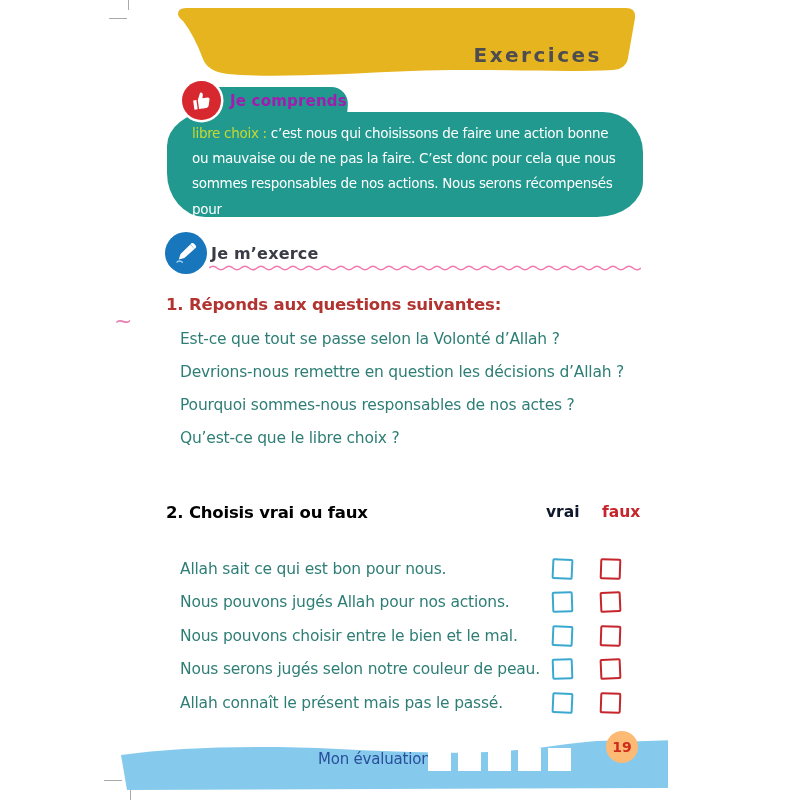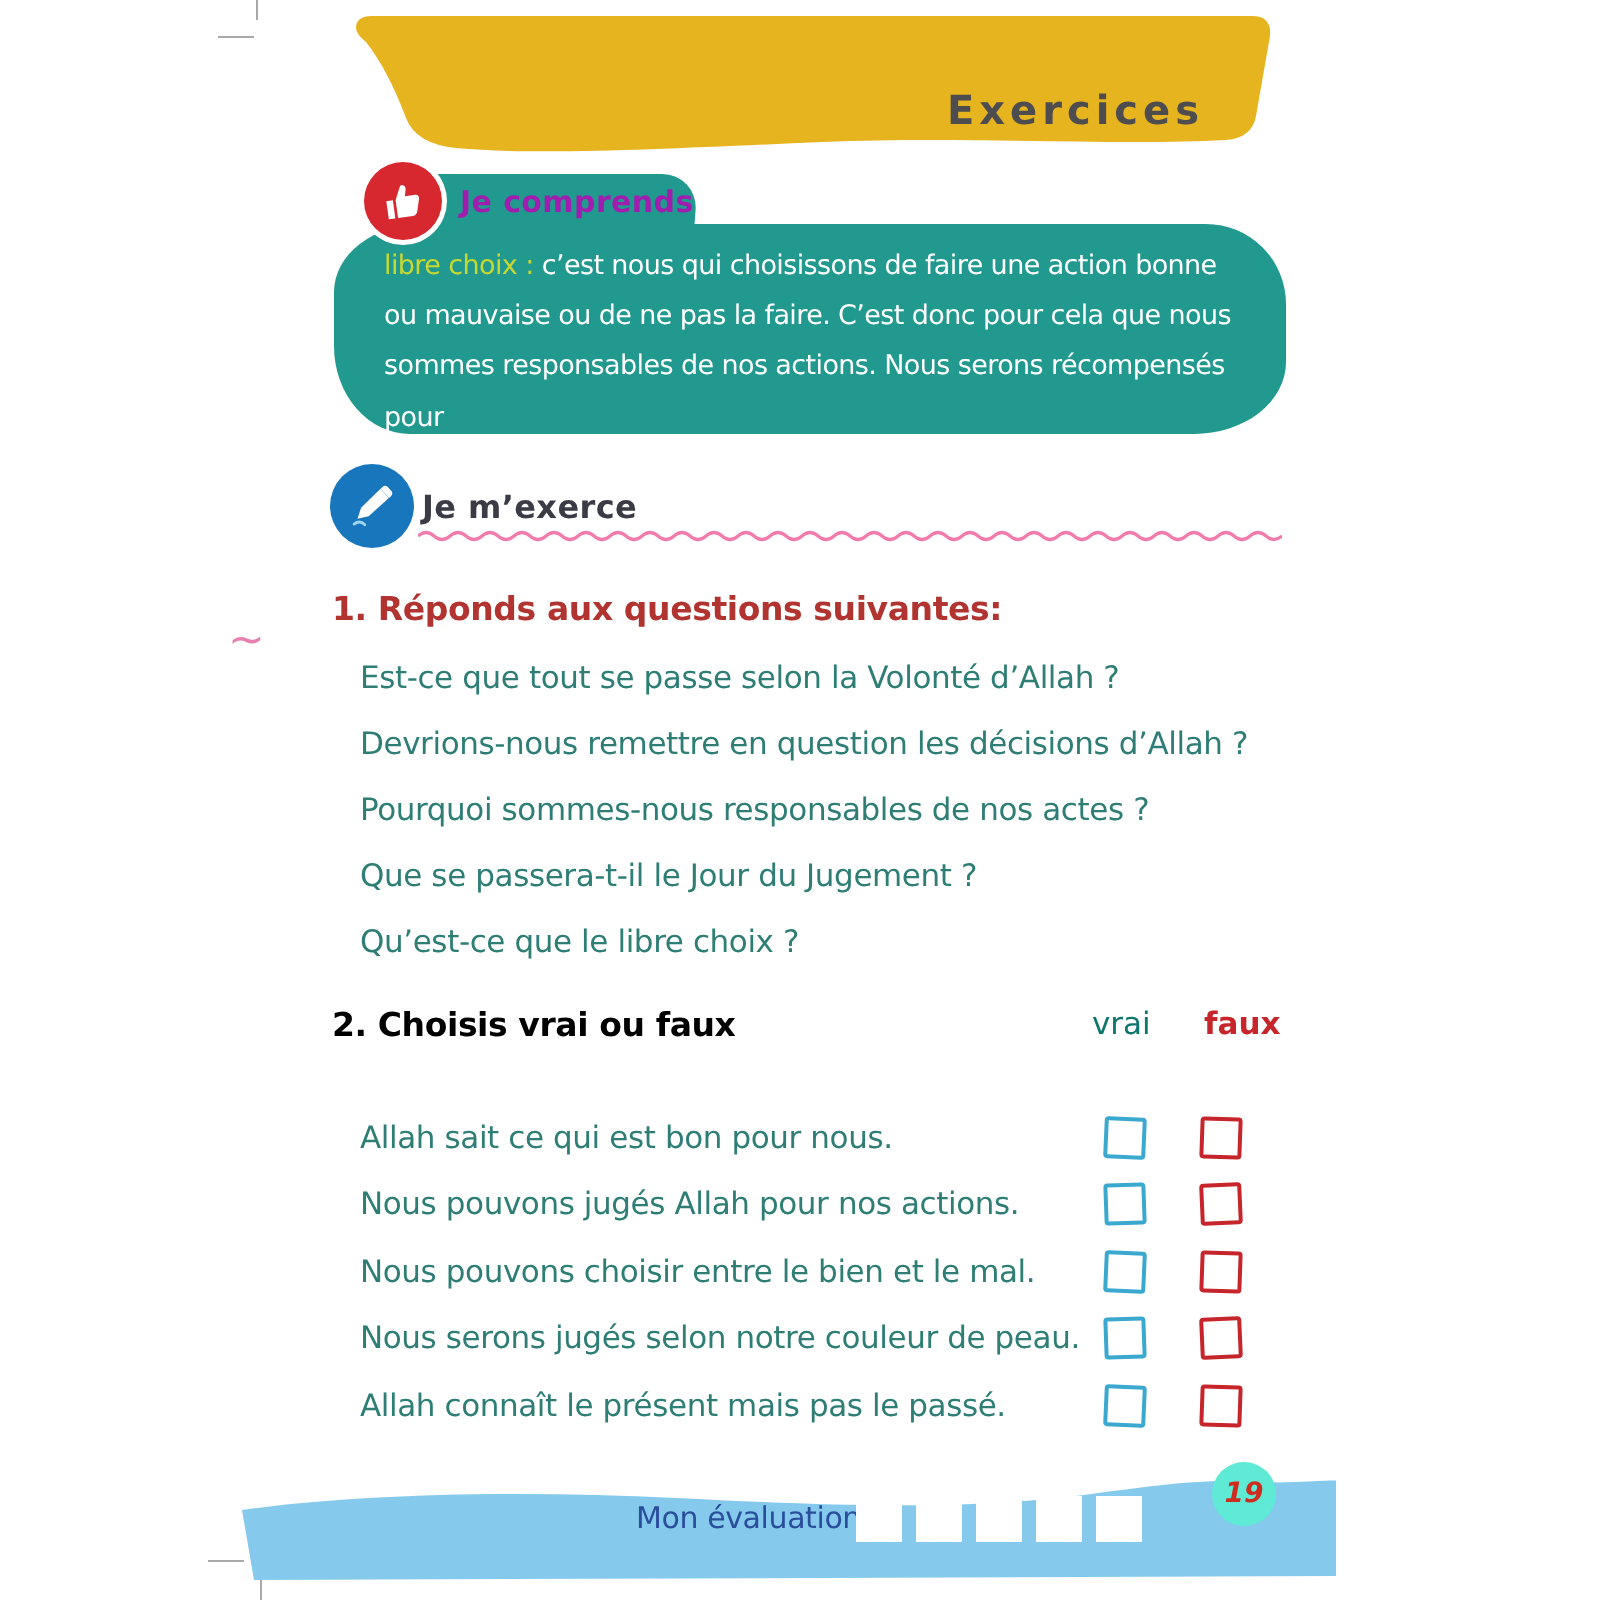--- a/index.html
+++ b/index.html
@@ -38,39 +38,39 @@
   
   .sec1-title{position:absolute;left:166px;top:295px;font-size:16.5px;font-weight:bold;
         color:#b23431;letter-spacing:-.2px;}
   .questions{position:absolute;left:180px;top:322px;width:470px;}
   .question{height:33px;display:flex;align-items:center;color:#2e7e76;font-size:15.5px;
         letter-spacing:-.2px;}
 
   
   .sec2-title{position:absolute;left:166px;top:503px;font-size:16.5px;font-weight:bold;
         color:#000000;letter-spacing:-.2px;}
-  .col-vrai{position:absolute;left:546px;top:503px;font-size:15.5px;font-weight:normal;color:#0f766e;}
+  .col-vrai{position:absolute;left:546px;top:503px;font-size:15.5px;font-weight:bold;color:#0f172a;}
   .col-faux{position:absolute;left:602px;top:503px;font-size:15.5px;font-weight:bold;color:#c5252b;}
   .statements{position:absolute;left:180px;top:552px;width:470px;text-align:right;}
   .srow{position:relative;height:33.5px;}
   .stext{position:absolute;left:0;top:50%;transform:translateY(-50%);color:#2e7e76;
         font-size:15.5px;letter-spacing:-.2px;white-space:nowrap;}
   .cbox{position:absolute;top:50%;width:17px;height:17px;background:#fff;border-radius:2px;}
   .cbox.vrai{left:372px;border:2.2px solid #3ba9cf;transform:translateY(-50%) rotate(-2deg);}
   .cbox.faux{left:420px;border:2.2px solid #c5252b;transform:translateY(-50%) rotate(2deg);}
   .srow:nth-child(odd) .cbox.vrai{transform:translateY(-50%) rotate(2.5deg);}
   .srow:nth-child(even) .cbox.faux{transform:translateY(-50%) rotate(-2.5deg);}
 
   
   .footer-wrap{position:absolute;left:118px;top:732px;width:562px;height:62px;}
   .footer-label{position:absolute;left:318px;top:750px;font-size:15px;color:#2a4e9b;
         letter-spacing:-.2px;text-align:right;}
   .eval-box{position:absolute;top:748px;width:23px;height:23px;background:#fff;}
-  .page-badge{position:absolute;left:606px;top:731px;width:32px;height:32px;background:#5eead4;
-        border-radius:50%;display:flex;align-items:center;justify-content:center;z-index:4;font-style:italic;}
+  .page-badge{position:absolute;left:606px;top:731px;width:32px;height:32px;background:#fdba74;
+        border-radius:50%;display:flex;align-items:center;justify-content:center;z-index:4;}
   .page-num{color:#ce2c1f;font-size:14px;font-weight:bold;}
 
   .squiggle{position:absolute;left:114px;top:308px;color:#e87fb0;font-size:22px;}
 </style>
 </head>
 <body>
 
 <div class="page">
 
   <div class="crop" style="left:128px;top:0;width:1px;height:10px;"></div>
@@ -120,21 +120,20 @@
     <path id="wavy-path" fill="none" stroke="#F27BAE" stroke-width="1.6" d="M0 5 Q4 1.5 8 5 T16 5 T24 5 T32 5 T40 5 T48 5 T56 5 T64 5 T72 5 T80 5 T88 5 T96 5 T104 5 T112 5 T120 5 T128 5 T136 5 T144 5 T152 5 T160 5 T168 5 T176 5 T184 5 T192 5 T200 5 T208 5 T216 5 T224 5 T232 5 T240 5 T248 5 T256 5 T264 5 T272 5 T280 5 T288 5 T296 5 T304 5 T312 5 T320 5 T328 5 T336 5 T344 5 T352 5 T360 5 T368 5 T376 5 T384 5 T392 5 T400 5 T408 5 T416 5 T424 5 T432 5"></path>
   </svg>
 
   <span class="squiggle">~</span>
 
   <div class="sec1-title">1. Réponds aux questions suivantes:</div>
   <div class="questions">
     <div class="question">Est-ce que tout se passe selon la Volonté d’Allah ?</div>
     <div class="question">Devrions-nous remettre en question les décisions d’Allah ?</div>
     <div class="question">Pourquoi sommes-nous responsables de nos actes ?</div>
-    <div class="question">Que se passera-t-il le Jour du Jugement ?</div>
     <div class="question">Qu’est-ce que le libre choix ?</div>
   </div>
 
   <div class="sec2-title">2. Choisis vrai ou faux</div>
   <span class="col-vrai">vrai</span>
   <span class="col-faux">faux</span>
 
   <div class="statements">
     <div class="srow">
       <span class="stext">Allah sait ce qui est bon pour nous.</span>

